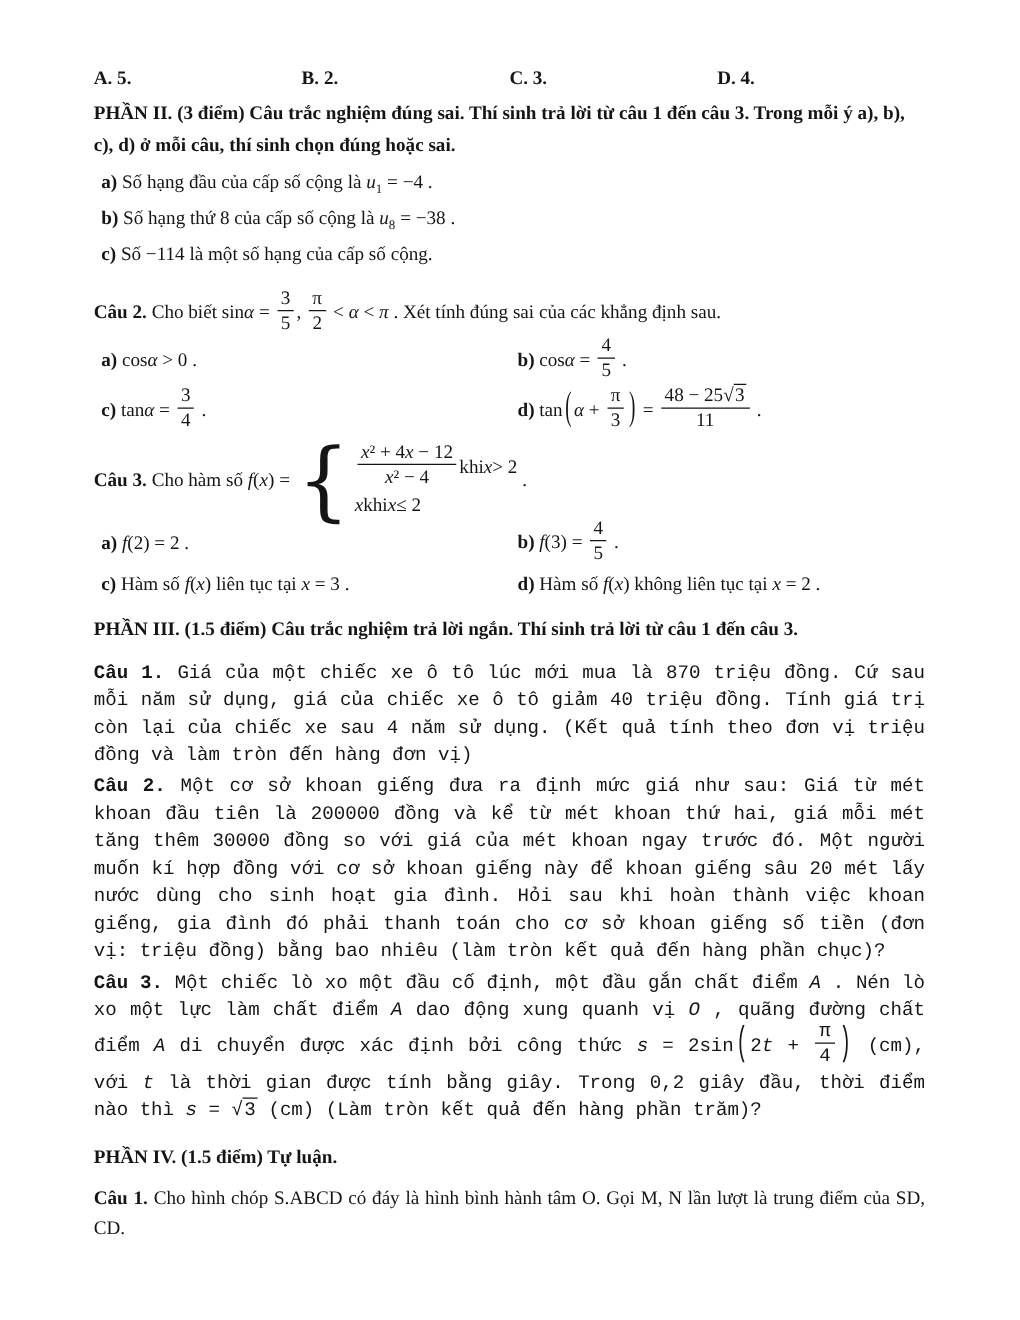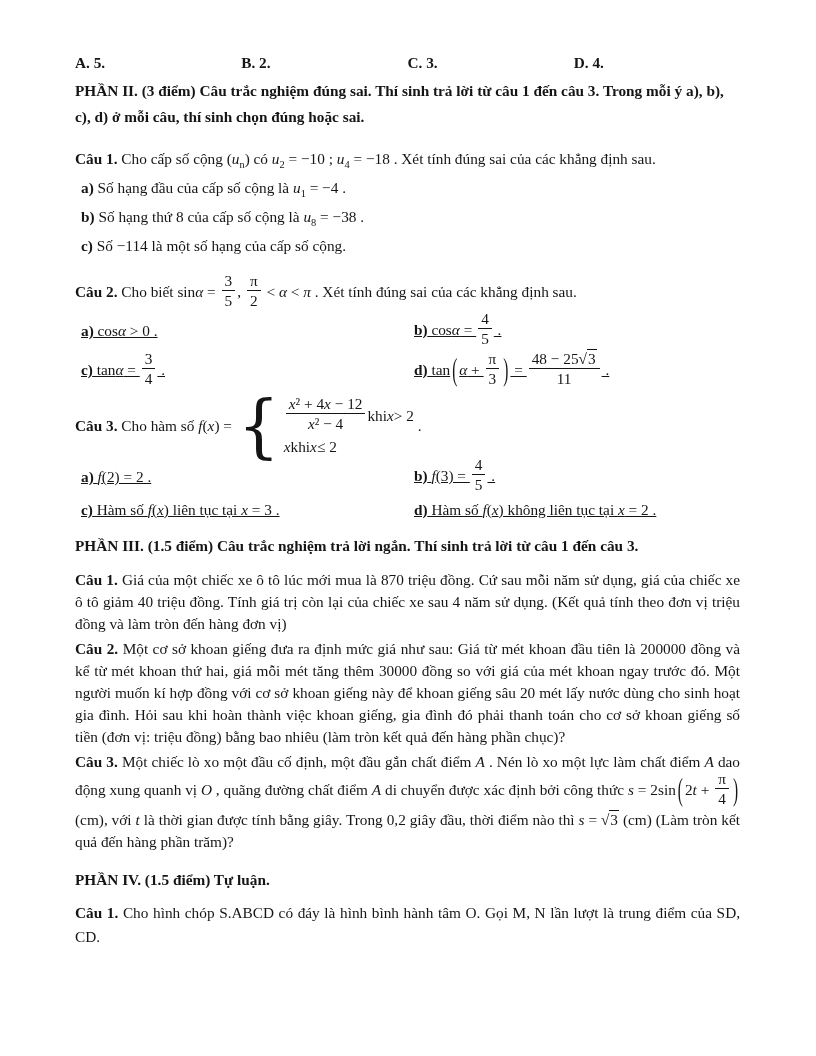--- a/index.html
+++ b/index.html
@@ -14,23 +14,23 @@
   p{margin:0;padding:0;}
   .hdr{font-weight:bold;}
   .mt-hdr{margin-top:2px;}
   .answer-row{display:flex;font-weight:bold;}
   .answer-row .ans{width:170px;}
   .intro1{margin-top:16px;}
   .intro2{margin-top:16px;}
   .intro3{margin-top:8px;}
   .opt{margin-top:3px;margin-left:6px;line-height:26px;}
   .grid2{display:grid;grid-template-columns:333px 1fr;row-gap:4px;align-items:center;margin-left:6px;margin-top:2px;}
-  .grid2 .opt{margin-left:0;margin-top:0;text-decoration:underline;}
+  .grid2 .opt{margin-left:0;margin-top:0;}
   .mt-p3{margin-top:10px;}
-  .p3{line-height:22px;text-align:justify;}
+  .p3{line-height:22px;text-align:justify;font-family:Liberation Mono, monospace;}
   .mt-q1{margin-top:10px;}
   .mt-q{margin-top:3px;}
   .mt-p4{margin-top:14px;}
   .p4{line-height:24px;margin-top:8px;text-align:justify;}
   
   .bd{font-weight:bold;}
   .it{font-style:italic;}
   sub{font-size:0.68em;line-height:0;}
   .frac{display:inline-block;vertical-align:middle;text-align:center;margin:0 2px;position:relative;top:-2px;}
   .frac .fn{display:block;padding:0 3px 1px;border-bottom:1.2px solid currentColor;line-height:16px;white-space:nowrap;}
@@ -50,21 +50,20 @@
 
   <div class="answer-row">
     <span class="ans">A. 5.</span>
     <span class="ans">B. 2.</span>
     <span class="ans">C. 3.</span>
     <span class="ans">D. 4.</span>
   </div>
 
   <p class="hdr mt-hdr">PHẦN II. (3 điểm) Câu trắc nghiệm đúng sai. Thí sinh trả lời từ câu 1 đến câu 3. Trong mỗi ý a), b), c), d) ở mỗi câu, thí sinh chọn đúng hoặc sai.</p>
 
-  <p class="intro1"><span class="bd">Câu 1.</span><span class="tx"> Cho cấp số cộng (</span><span class="it">u</span><sub class="sb">n</sub><span class="tx">)  có  </span><span class="it">u</span><sub class="sb">2</sub><span class="tx"> = −10 ;  </span><span class="it">u</span><sub class="sb">4</sub><span class="tx"> = −18 . Xét tính đúng sai của các khẳng định sau.</span></p>
   <p class="opt"><span class="bd">a)</span><span class="tx"> Số hạng đầu của cấp số cộng là  </span><span class="it">u</span><sub class="sb">1</sub><span class="tx"> = −4 .</span></p>
   <p class="opt"><span class="bd">b)</span><span class="tx"> Số hạng thứ  8  của cấp số cộng là  </span><span class="it">u</span><sub class="sb">8</sub><span class="tx"> = −38 .</span></p>
   <p class="opt"><span class="bd">c)</span><span class="tx"> Số  −114  là một số hạng của cấp số cộng.</span></p>
 
   <p class="intro2"><span class="bd">Câu 2.</span><span class="tx"> Cho biết  sin</span><span class="it">α</span><span class="tx"> = </span><span class="frac"><span class="fn"><span class="tx">3</span></span><span class="fd"><span class="tx">5</span></span></span><span class="tx">, </span><span class="frac"><span class="fn"><span class="tx">π</span></span><span class="fd"><span class="tx">2</span></span></span><span class="tx"> &lt; </span><span class="it">α</span><span class="tx"> &lt; </span><span class="it">π</span><span class="tx"> . Xét tính đúng sai của các khẳng định sau.</span></p>
   <div class="grid2">
     <p class="opt"><span class="bd">a)</span><span class="tx"> cos</span><span class="it">α</span><span class="tx"> &gt; 0 .</span></p>
     <p class="opt"><span class="bd">b)</span><span class="tx"> cos</span><span class="it">α</span><span class="tx"> = </span><span class="frac"><span class="fn"><span class="tx">4</span></span><span class="fd"><span class="tx">5</span></span></span><span class="tx"> .</span></p>
     <p class="opt"><span class="bd">c)</span><span class="tx"> tan</span><span class="it">α</span><span class="tx"> = </span><span class="frac"><span class="fn"><span class="tx">3</span></span><span class="fd"><span class="tx">4</span></span></span><span class="tx"> .</span></p>
     <p class="opt"><span class="bd">d)</span><span class="tx"> tan</span><span class="bp">(</span><span class="it">α</span><span class="tx"> + </span><span class="frac"><span class="fn"><span class="tx">π</span></span><span class="fd"><span class="tx">3</span></span></span><span class="bp">)</span><span class="tx"> = </span><span class="frac"><span class="fn"><span class="tx">48 − 25</span><span class="sqrt"><span class="rsym">√</span><span class="rad">3</span></span></span><span class="fd"><span class="tx">11</span></span></span><span class="tx"> .</span></p>

